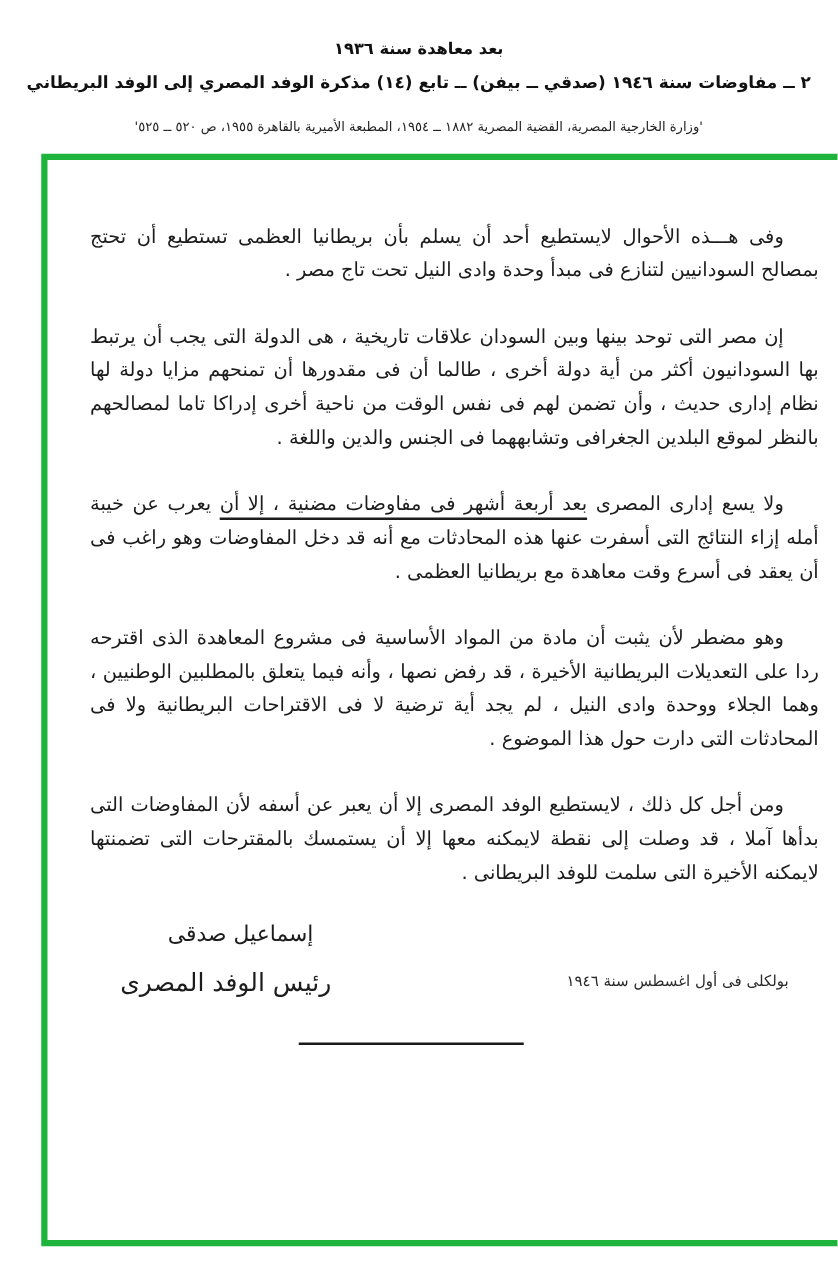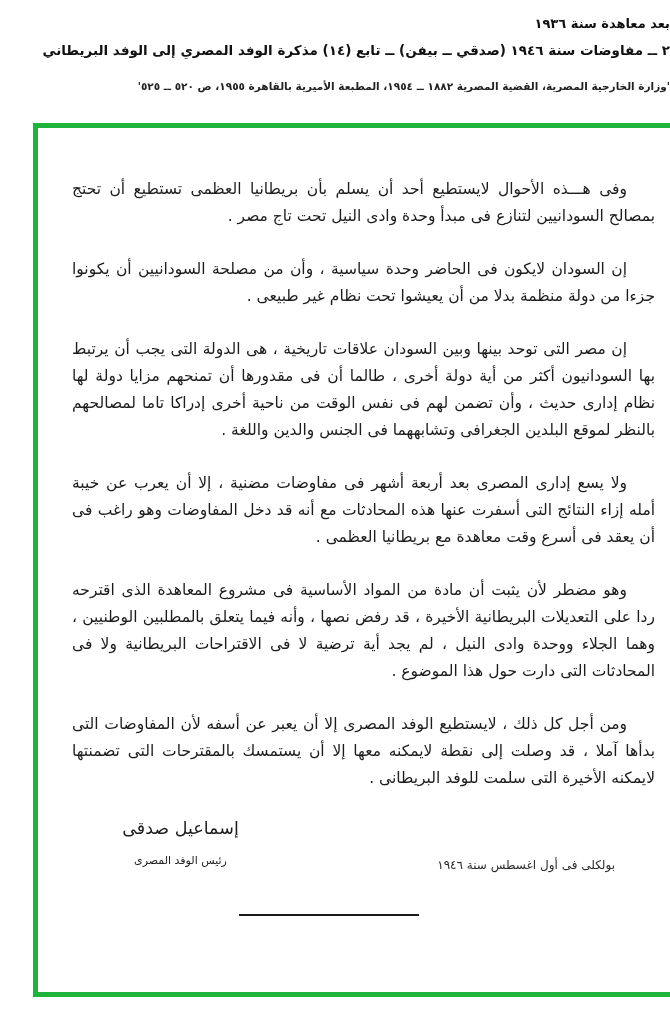--- a/index.html
+++ b/index.html
@@ -10,84 +10,85 @@
   html,body{margin:0;padding:0;}
   body{
     width:670px;height:1014px;
     background:#ffffff;
     position:relative;
     font-family:"DejaVu Sans",sans-serif;
     color:var(--ink);
     overflow:hidden;
   }
   .doc-header{
-    padding-top:16px;
-    text-align:right;
+    padding-top:32px;
+    text-align:center;
   }
   .h1{
     font-size:13px;
     font-weight:bold;
     color:#111;
     margin-bottom:11px;
   }
   .h2{
     font-size:13.5px;
     font-weight:bold;
     color:#111;
     margin-bottom:22px;
   }
   .h3{
     font-size:10.5px;
-    font-weight:bold;
+    font-weight:normal;
     color:#222;
   }
   .highlight-box{
     position:absolute;
     left:33px;top:123px;
     width:654px;height:874px;
     border:5px solid var(--green);
     border-radius:0;
     padding:48px 27px 0 34px;
   }
   .body-text p{
     margin:0 0 26px 0;
     font-size:15.5px;
     line-height:27px;
     text-align:justify;
     text-indent:28px;
     color:var(--ink);
   }
   .u{
+    text-decoration:underline;
     text-decoration-thickness:1.5px;
     text-underline-offset:6px;
   }
   .sig-area{
     position:relative;
     height:72px;
     margin-top:10px;
   }
   .sig{
     position:absolute;
-    left:36px;
+    left:48px;
     top:0;
     width:145px;
     text-align:center;
   }
   .sig-name{
     font-size:17.5px;
     margin-bottom:16px;
     white-space:nowrap;
   }
   .sig-title{
-    font-size:11px;
+    font-size:20px;
     white-space:nowrap;
   }
   .sig-date{
     position:absolute;
-    right:40px;
+    right:24px;
     top:40px;
     font-size:12px;
     color:#2a2a2a;
     white-space:nowrap;
   }
   .end-rule{
     width:180px;
     height:2px;
     background:#1a1a1a;
     margin:24px auto 0;
@@ -102,21 +103,20 @@
 
   <header class="doc-header">
     <div class="h1">بعد معاهدة سنة ١٩٣٦</div>
     <div class="h2">٢ ــ مفاوضات سنة ١٩٤٦ (صدقي ــ بيفن) ــ تابع (١٤) مذكرة الوفد المصري إلى الوفد البريطاني</div>
     <div class="h3">'وزارة الخارجية المصرية، القضية المصرية ١٨٨٢ ــ ١٩٥٤، المطبعة الأميرية بالقاهرة ١٩٥٥، ص ٥٢٠ ــ ٥٢٥'</div>
   </header>
 
   <section class="highlight-box">
     <div class="body-text">
       <p>وفى هـــذه الأحوال لايستطيع أحد أن يسلم بأن بريطانيا العظمى تستطيع أن تحتج بمصالح السودانيين لتنازع فى مبدأ وحدة وادى النيل تحت تاج مصر .</p>
-      <p>إن السودان لايكون فى الحاضر وحدة سياسية ، وأن من مصلحة السودانيين أن يكونوا جزءا من دولة منظمة بدلا من أن يعيشوا تحت نظام غير طبيعى .</p>
       <p>إن مصر التى توحد بينها وبين السودان علاقات تاريخية ، هى الدولة التى يجب أن يرتبط بها السودانيون أكثر من أية دولة أخرى ، طالما أن فى مقدورها أن تمنحهم مزايا دولة لها نظام إدارى حديث ، وأن تضمن لهم فى نفس الوقت من ناحية أخرى إدراكا تاما لمصالحهم بالنظر لموقع البلدين الجغرافى وتشابههما فى الجنس والدين واللغة .</p>
       <p><span>ولا يسع إدارى المصرى </span><span class="u">بعد أربعة أشهر فى مفاوضات مضنية ، إلا أن</span><span> يعرب عن خيبة أمله إزاء النتائج التى أسفرت عنها هذه المحادثات مع أنه قد دخل المفاوضات وهو راغب فى أن يعقد فى أسرع وقت معاهدة مع بريطانيا العظمى .</span></p>
       <p>وهو مضطر لأن يثبت أن مادة من المواد الأساسية فى مشروع المعاهدة الذى اقترحه ردا على التعديلات البريطانية الأخيرة ، قد رفض نصها ، وأنه فيما يتعلق بالمطلبين الوطنيين ، وهما الجلاء ووحدة وادى النيل ، لم يجد أية ترضية لا فى الاقتراحات البريطانية ولا فى المحادثات التى دارت حول هذا الموضوع .</p>
       <p>ومن أجل كل ذلك ، لايستطيع الوفد المصرى إلا أن يعبر عن أسفه لأن المفاوضات التى بدأها آملا ، قد وصلت إلى نقطة لايمكنه معها إلا أن يستمسك بالمقترحات التى تضمنتها لايمكنه الأخيرة التى سلمت للوفد البريطانى .</p>
     </div>
 
     <div class="sig-area">
       <div class="sig">
         <div class="sig-name">إسماعيل صدقى</div>
         <div class="sig-title">رئيس الوفد المصرى</div>

